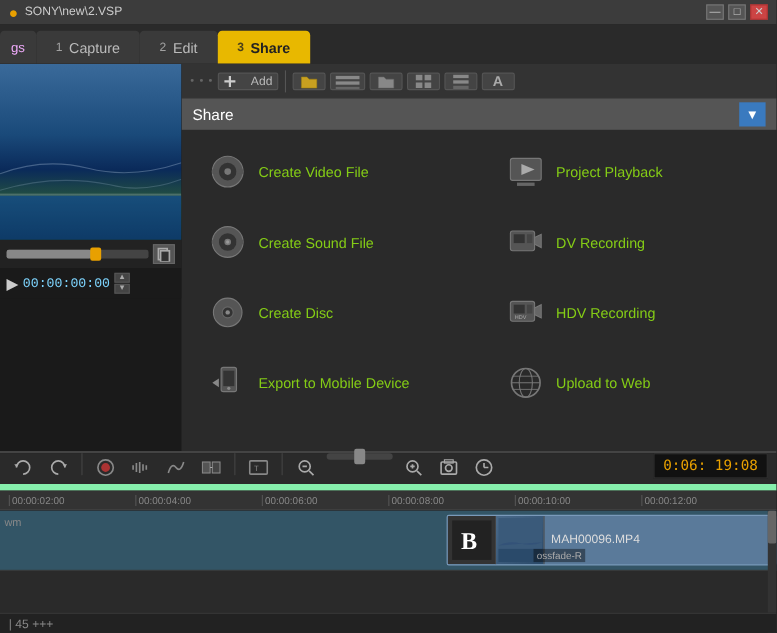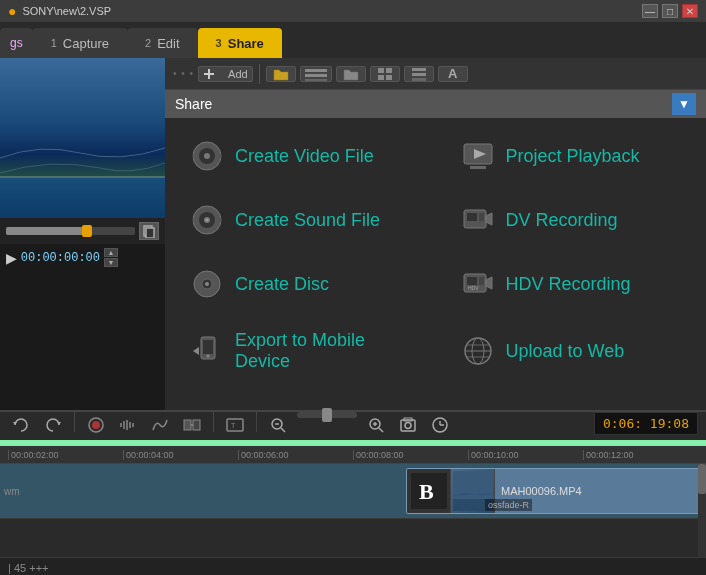--- a/index.html
+++ b/index.html
@@ -244,22 +244,22 @@
       gap: 10px;
       cursor: pointer;
       padding: 4px;
     }
     .option-icon {
       width: 36px; height: 36px;
       display: flex; align-items: center; justify-content: center;
       flex-shrink: 0;
     }
     .option-label {
-      color: #14b8a6;
-      font-size: 18px;
+      color: #84cc16;
+      font-size: 13px;
     }
 
     
     .bottom-area {
       height: 165px;
       background: #1e1e1e;
       border-top: 2px solid #444;
     }
 
     
@@ -437,21 +437,20 @@
       color: #888;
       border-top: 1px solid #3a3a3a;
     }
 
     .wmv-label {
       position: absolute;
       left: 0; top: 4px;
       font-size: 10px;
       color: #888;
       padding: 2px 4px;
-      margin-top: 16px;
     }
   </style>
 </head>
 <body>
 
 <div class="title-bar">
   <div class="title-bar-left">
     <span style="color:#e8a000; font-size:14px;">●</span>
     <span>SONY\new\2.VSP</span>
   </div>

